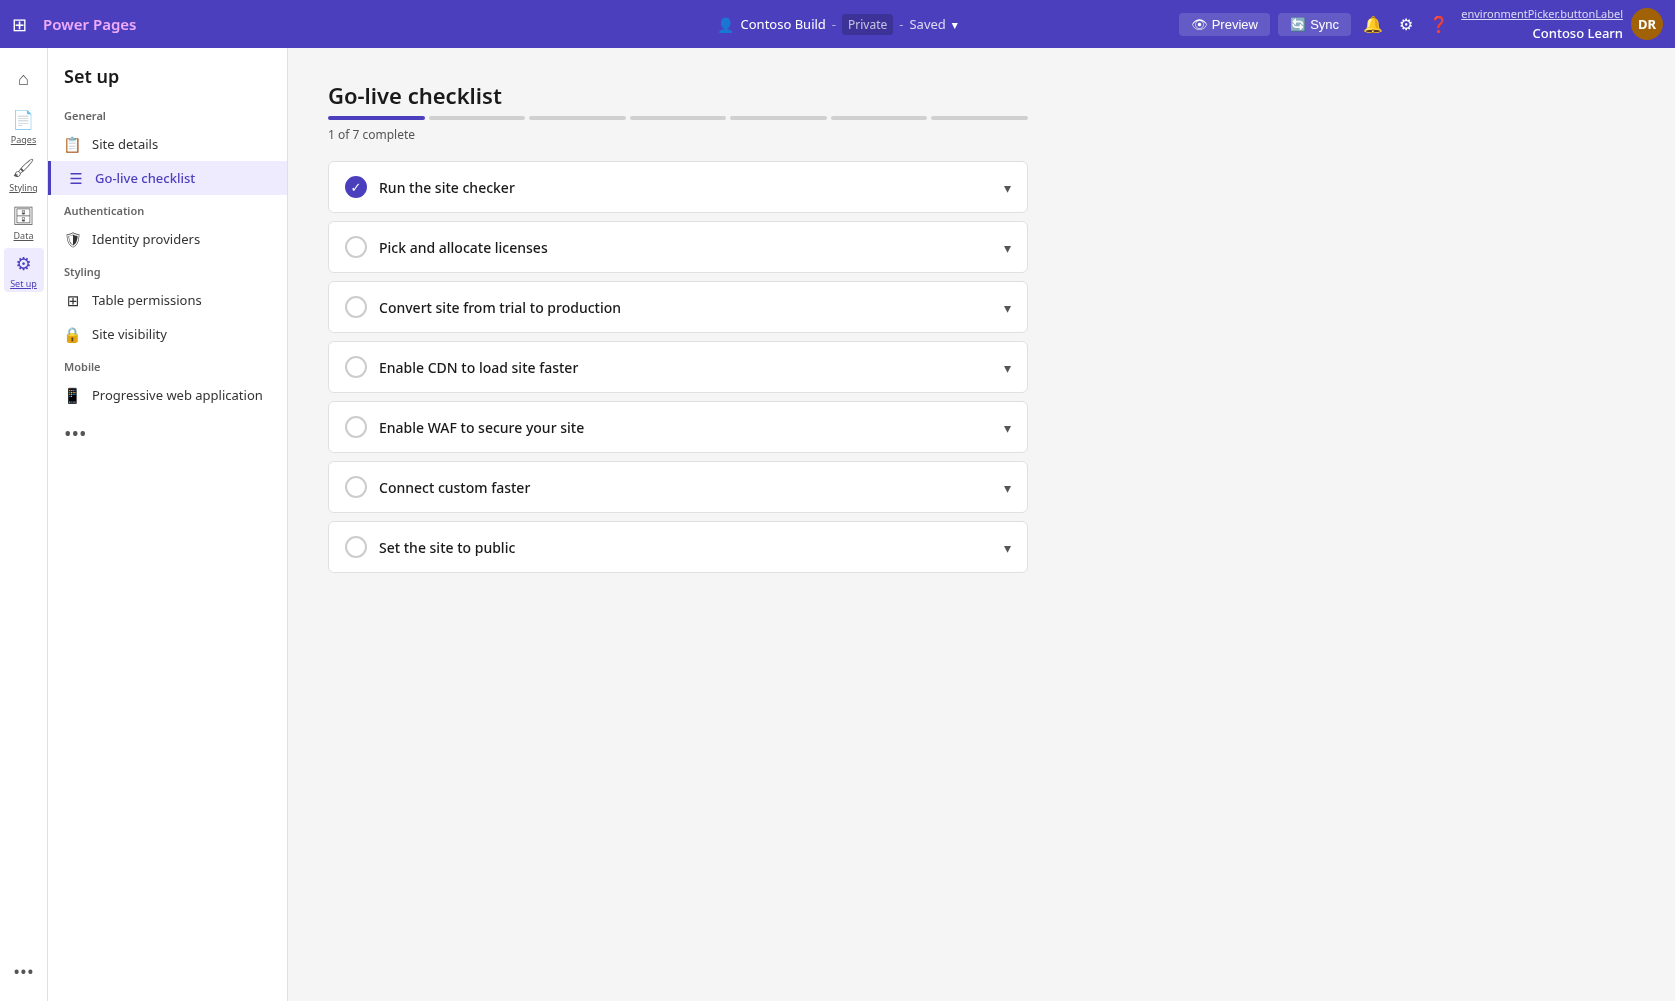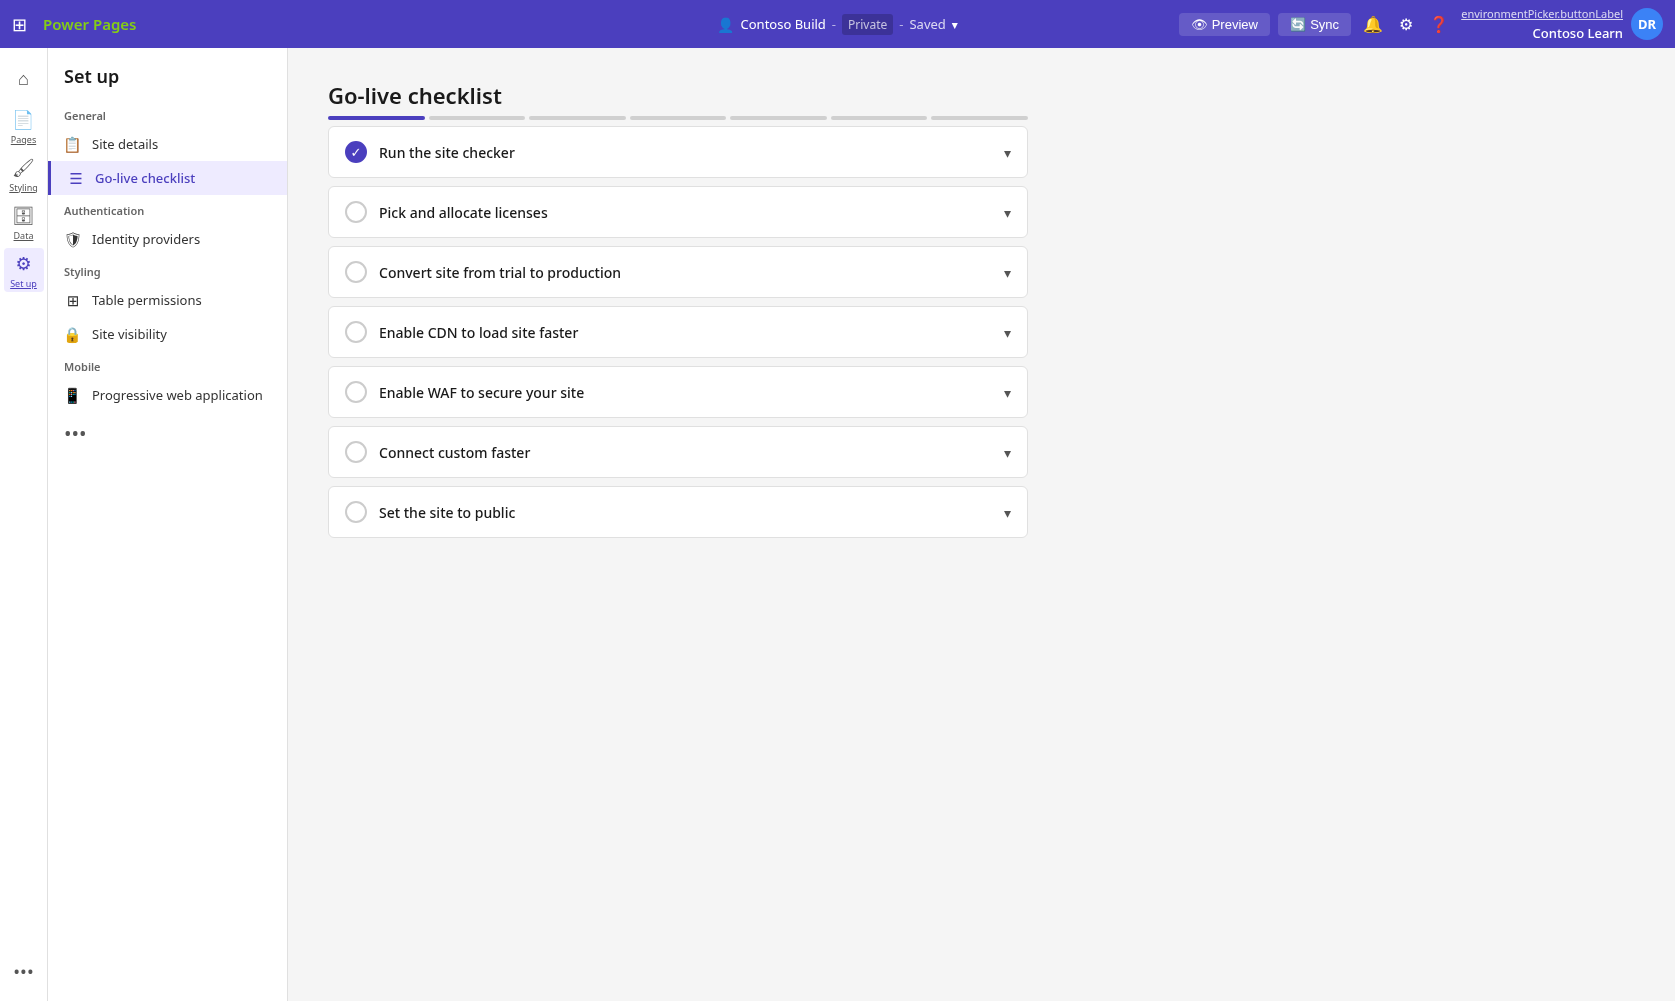--- a/index.html
+++ b/index.html
@@ -12,39 +12,39 @@
       display: flex;
       align-items: center;
       padding: 0 12px;
       flex-shrink: 0;
       color: white;
     }
     .topbar-left { display: flex; align-items: center; gap: 8px; flex: 1; }
     .topbar-center { display: flex; align-items: center; gap: 6px; flex: 1; justify-content: center; color: white; font-size: 13px; }
     .topbar-right { display: flex; align-items: center; gap: 8px; flex: 1; justify-content: flex-end; }
     .waffle-icon { color: white; font-size: 18px; cursor: pointer; margin-right: 8px; }
-    .app-name { color: #84cc16; font-size: 15px; font-weight: 600; }
+    .app-name { color: #f0abfc; font-size: 15px; font-weight: 600; }
     .topbar-center-divider { color: rgba(255,255,255,0.6); }
     .topbar-right-btn {
       color: white;
       background: rgba(255,255,255,0.15);
       border: none;
       border-radius: 4px;
       padding: 4px 12px;
       font-size: 13px;
       cursor: pointer;
       display: flex; align-items: center; gap: 4px;
     }
     .topbar-icon { color: white; font-size: 16px; cursor: pointer; padding: 4px; border-radius: 4px; }
     .env-info { text-align: right; }
     .env-label { font-size: 11px; color: rgba(255,255,255,0.8); display: block; text-decoration: underline; }
     .env-name { font-size: 13px; color: white; font-weight: 500; text-align: center; }
     .avatar {
       width: 32px; height: 32px; border-radius: 50%;
-      background: #3b82f6; color: white; display: flex; align-items: center; justify-content: center;
+      background: #a16207; color: white; display: flex; align-items: center; justify-content: center;
       font-size: 13px; font-weight: 700; cursor: pointer;
     }
     .site-tag { font-size: 12px; color: rgba(255,255,255,0.7); background: rgba(0,0,0,0.2); border-radius: 3px; padding: 2px 6px; }
 
     
     .main-layout { display: flex; flex: 1; overflow: hidden; }
 
     
     .icon-sidebar {
       width: 48px;
@@ -231,20 +231,21 @@
 
     <div class="progress-track" style="max-width:700px;">
       <div class="progress-seg filled"></div>
       <div class="progress-seg empty"></div>
       <div class="progress-seg empty"></div>
       <div class="progress-seg empty"></div>
       <div class="progress-seg empty"></div>
       <div class="progress-seg empty"></div>
       <div class="progress-seg empty"></div>
     </div>
+    <div class="progress-label">1 of 7 complete</div>
 
     <div class="checklist">
 
       <div class="checklist-item">
         <div class="checklist-item-left">
           <div class="check-circle done">✓</div>
           <span class="item-label">Run the site checker</span>
         </div>
         <span class="chevron-down">▾</span>
       </div>

